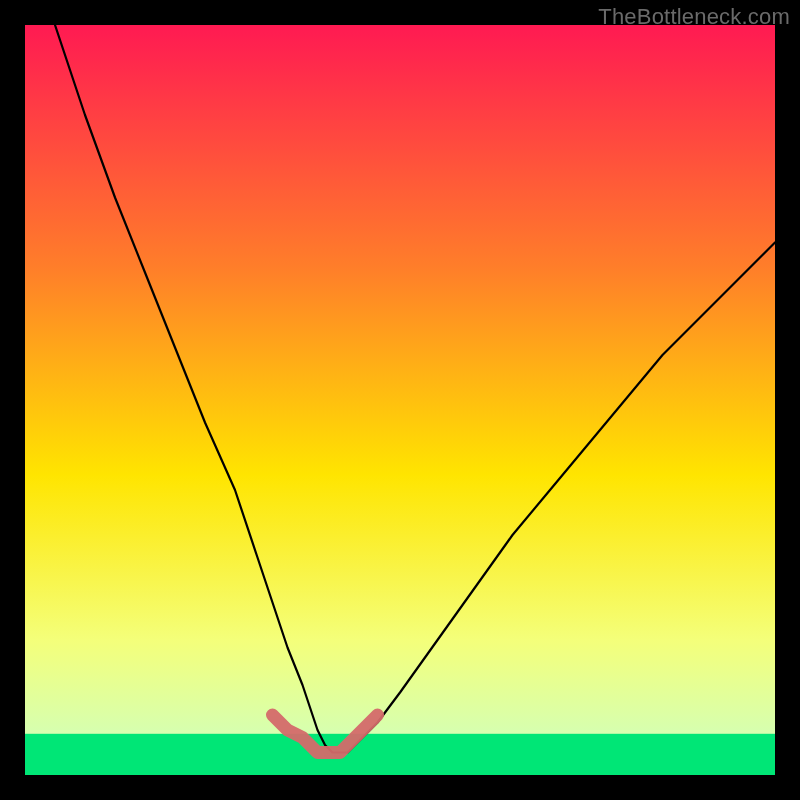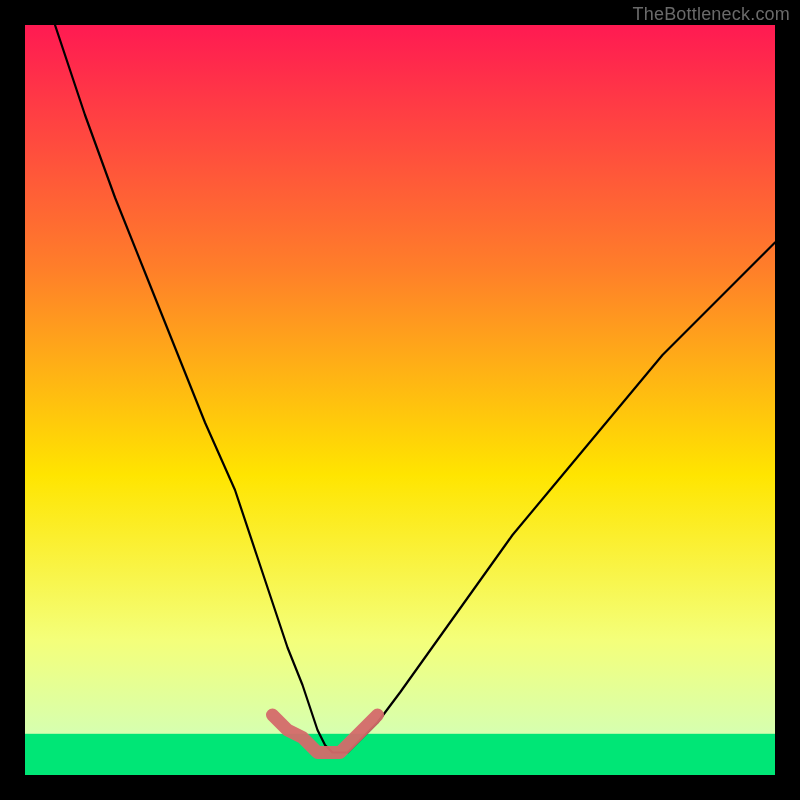--- a/index.html
+++ b/index.html
@@ -25,21 +25,21 @@
     top: 25px;
     width: 750px;
     height: 750px;
     overflow: hidden;
   }
   .watermark {
     position: absolute;
     top: 4px;
     right: 10px;
     color: #6a6a6a;
-    font-size: 18px;
+    font-size: 22px;
     font-weight: 500;
     letter-spacing: 0.2px;
     z-index: 5;
   }
   svg {
     display: block;
   }
 </style>
 </head>
 <body>

